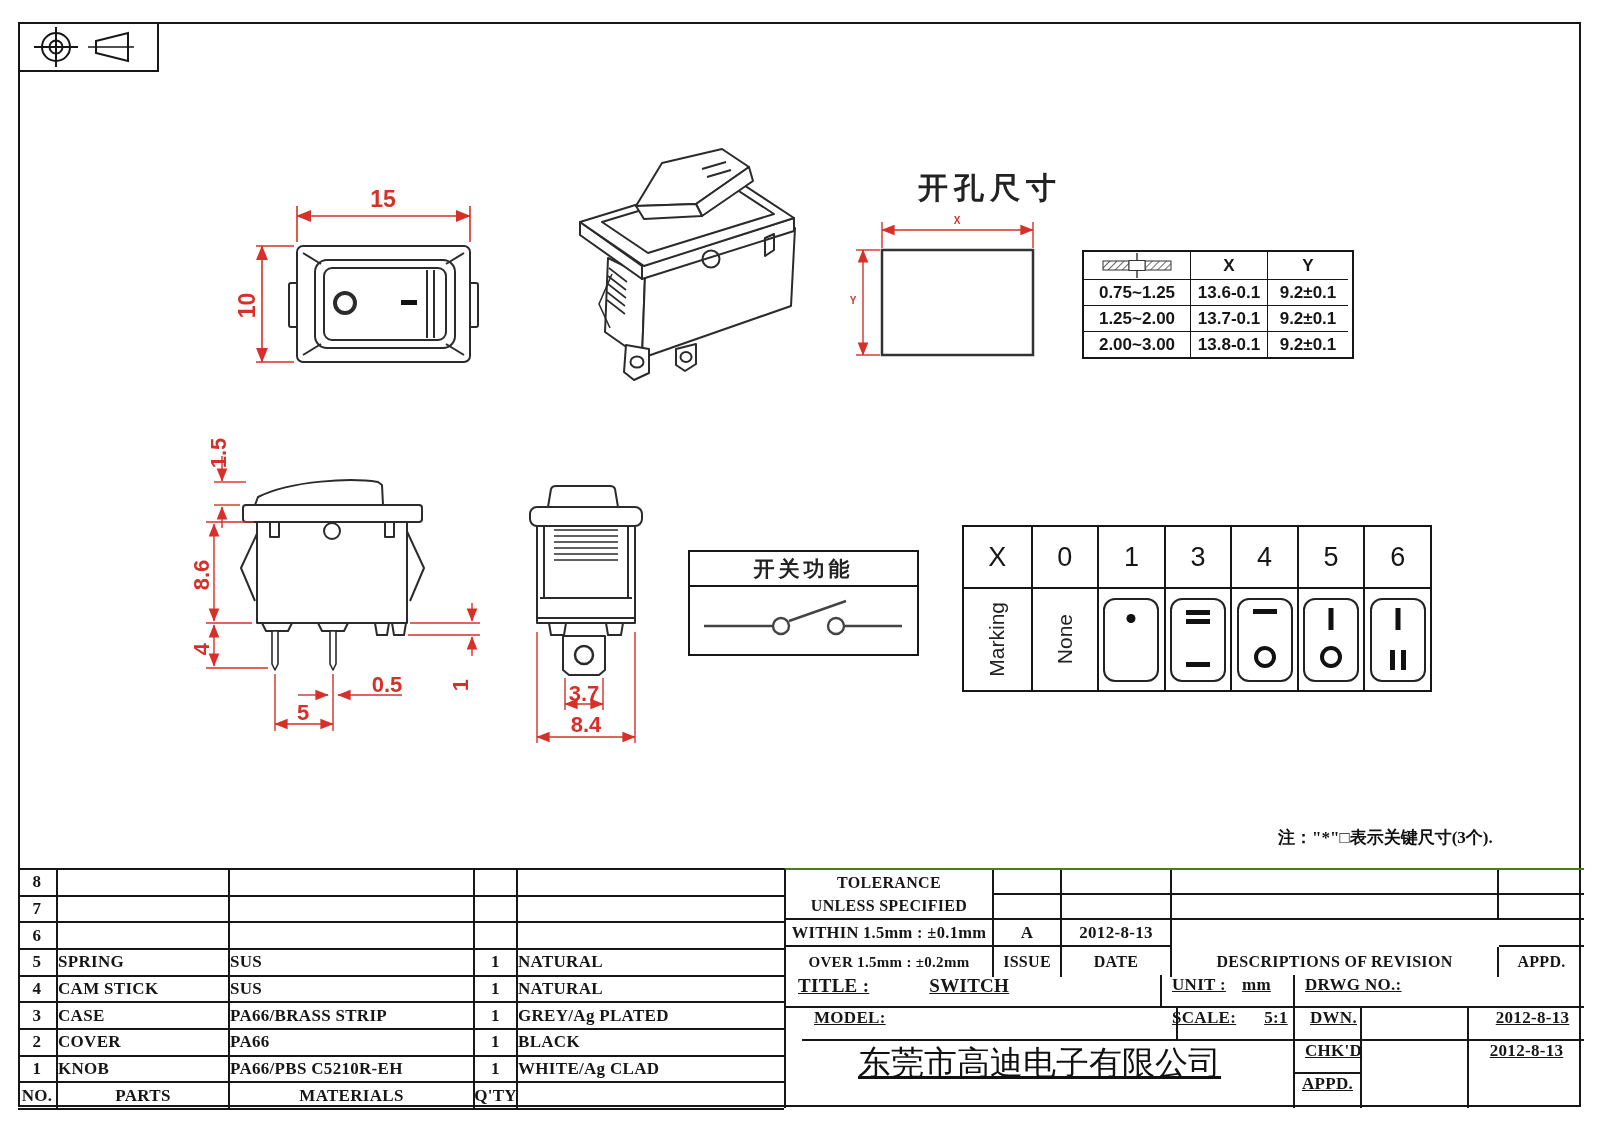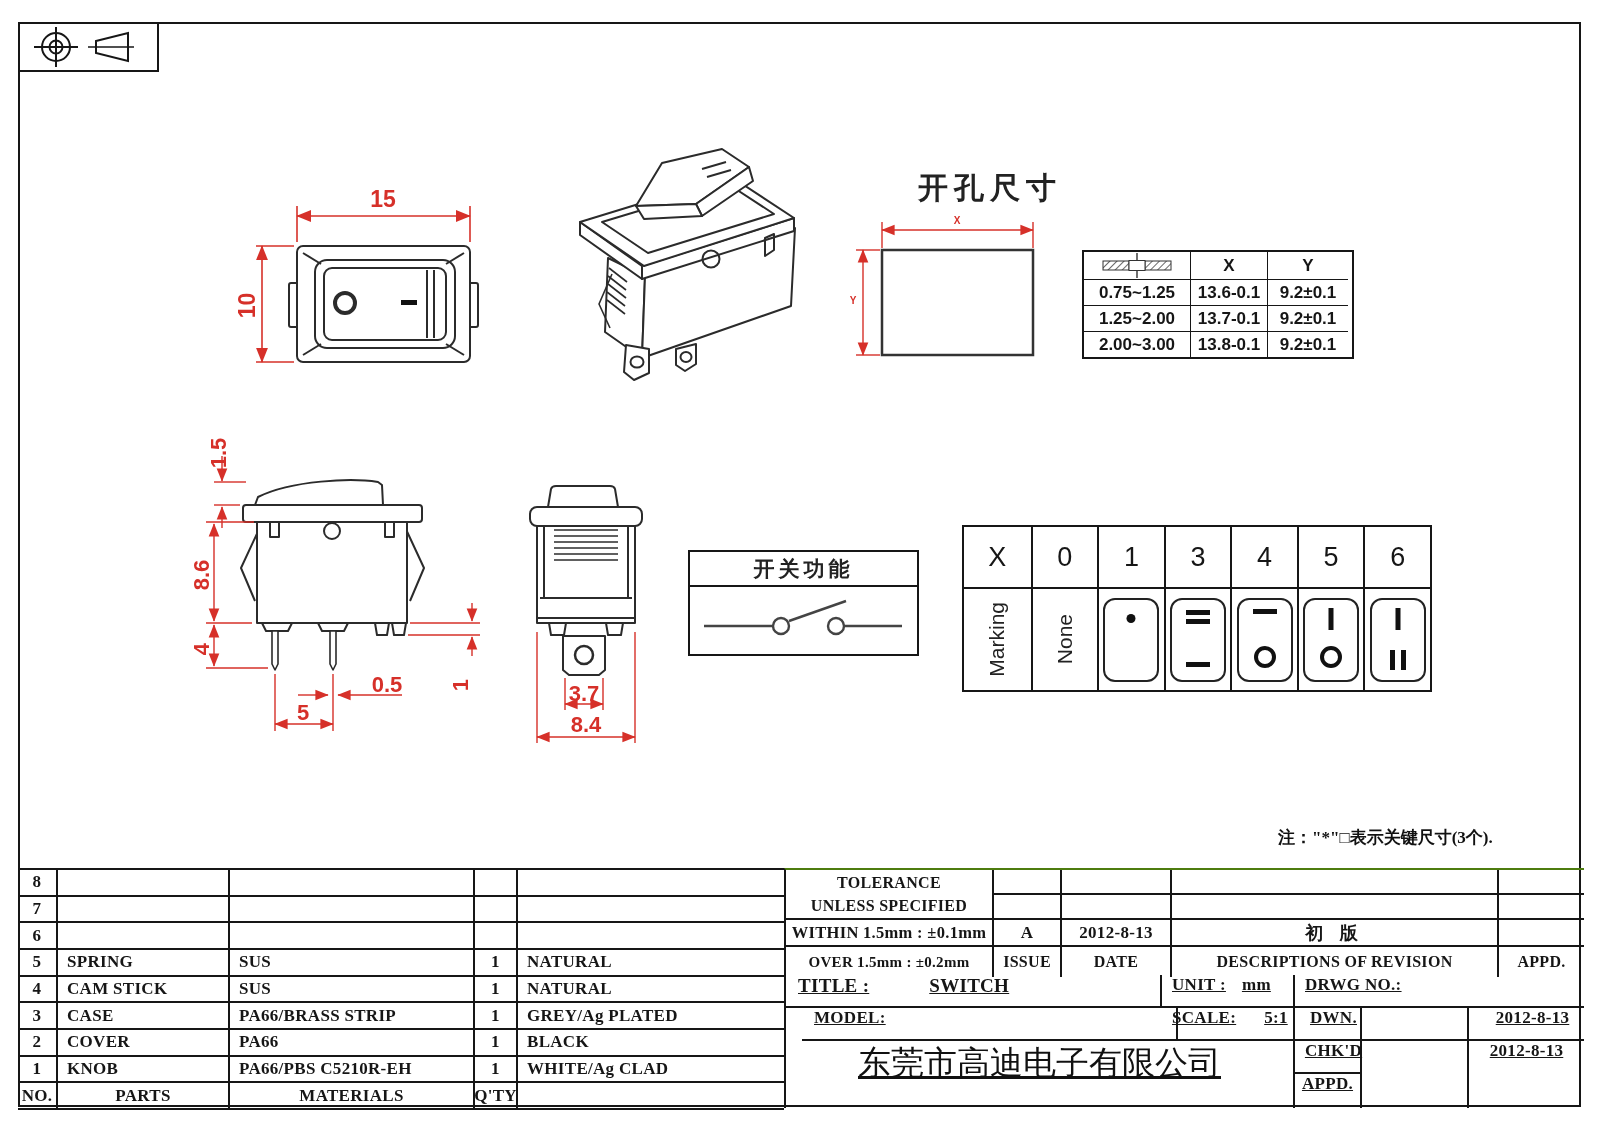--- a/index.html
+++ b/index.html
@@ -44,21 +44,21 @@
   .pairwrap{position:absolute;left:50%;transform:translateX(-50%);display:flex;gap:6px;}
   
   #note{left:1278px;top:826px;width:300px;font:bold 17px "Liberation Serif",serif;color:#111;}
   
   .ts{font:bold 17px "Liberation Serif",serif;letter-spacing:.3px;}
   #parts-table{left:18px;top:868px;width:766px;height:240px;display:grid;
     grid-template-columns:40px 172px 245px 43px auto;grid-template-rows:repeat(9,1fr);border-top:2px solid #161616;}
   #parts-table>div{border-right:2px solid #161616;border-bottom:2px solid #161616;display:flex;align-items:center;}
   #parts-table>div.noR{border-right:none;}
   #parts-table .cC{justify-content:center;}
-  #parts-table .cL{padding-left:9px;}
+  #parts-table .cL{}
   #rev-table{left:784px;top:868px;width:798px;height:107px;display:grid;
     grid-template-columns:208px 68px 110px 327px 85px;grid-template-rows:25px 25px 27px 30px;
     border-top:2px solid #4d7c0f;border-left:2px solid #161616;}
   #rev-table>div{border-right:2px solid #161616;border-bottom:2px solid #161616;display:flex;align-items:center;justify-content:center;text-align:center;}
   #rev-table>div.noR{border-right:none;}
   #rev-table>div.noB{border-bottom:none;}
   #title-block{left:784px;top:975px;width:798px;height:133px;border-left:2px solid #161616;}
   #title-block .tb{position:absolute;display:flex;align-items:flex-start;box-sizing:border-box;text-decoration:underline;}
   .b-r{border-right:2px solid #161616;}
   .b-b{border-bottom:2px solid #161616;padding-left:12px;}
@@ -411,21 +411,20 @@
   <div style="grid-column:3;grid-row:1;"></div>
   <div style="grid-column:4;grid-row:1;"></div>
   <div class="noR" style="grid-column:5;grid-row:1;"></div>
   <div style="grid-column:2;grid-row:2;"></div>
   <div style="grid-column:3;grid-row:2;"></div>
   <div style="grid-column:4;grid-row:2;"></div>
   <div class="noR" style="grid-column:5;grid-row:2;"></div>
   <div class="ts" style="grid-column:1;grid-row:3;font-size:16.5px;">WITHIN 1.5mm : ±0.1mm</div>
   <div class="ts" style="grid-column:2;grid-row:3;">A</div>
   <div class="ts" style="grid-column:3;grid-row:3;">2012-8-13</div>
-  <div class="ts" style="grid-column:4;grid-row:3;font-size:18px;letter-spacing:6px;">初 版</div>
   <div class="noR" style="grid-column:5;grid-row:3;"></div>
   <div class="ts noB" style="grid-column:1;grid-row:4;font-size:15px;">OVER 1.5mm : ±0.2mm</div>
   <div class="ts noB" style="grid-column:2;grid-row:4;font-size:16px;">ISSUE</div>
   <div class="ts noB" style="grid-column:3;grid-row:4;font-size:16px;">DATE</div>
   <div class="ts noB" style="grid-column:4;grid-row:4;font-size:16px;">DESCRIPTIONS OF REVISION</div>
   <div class="ts noB noR" style="grid-column:5;grid-row:4;font-size:16px;">APPD.</div>
 </div>
 
 <div class="abs" id="title-block">
   <div class="tb ts b-r b-b" style="left:0;top:0;width:376px;height:33px;padding-left:12px;gap:60px;font-size:19px;">

